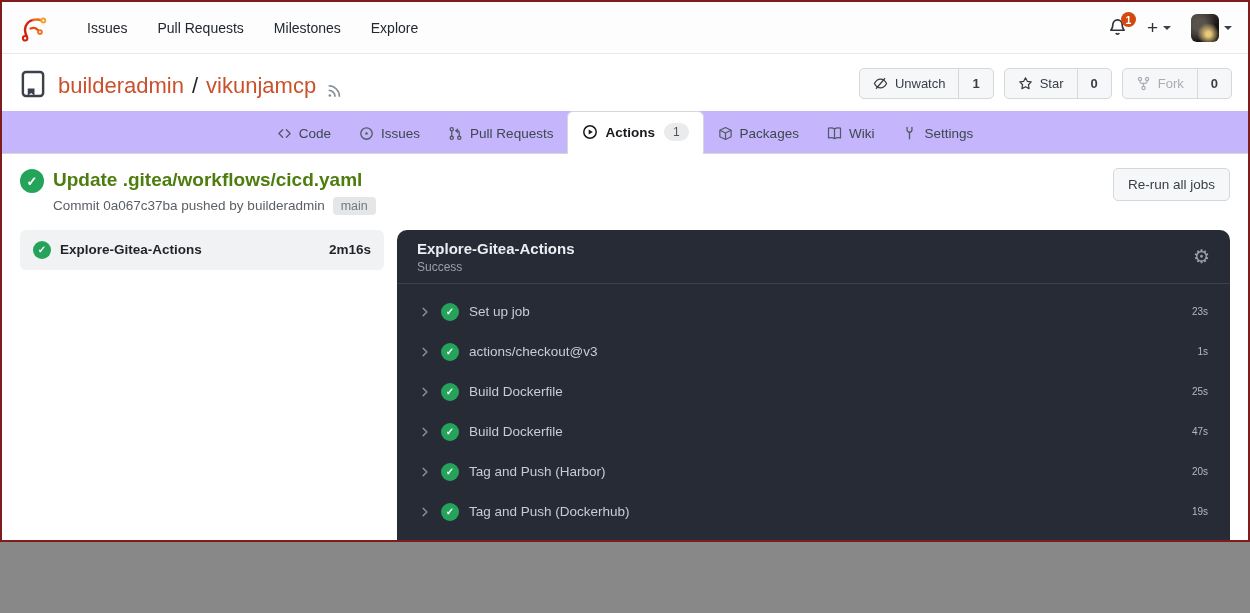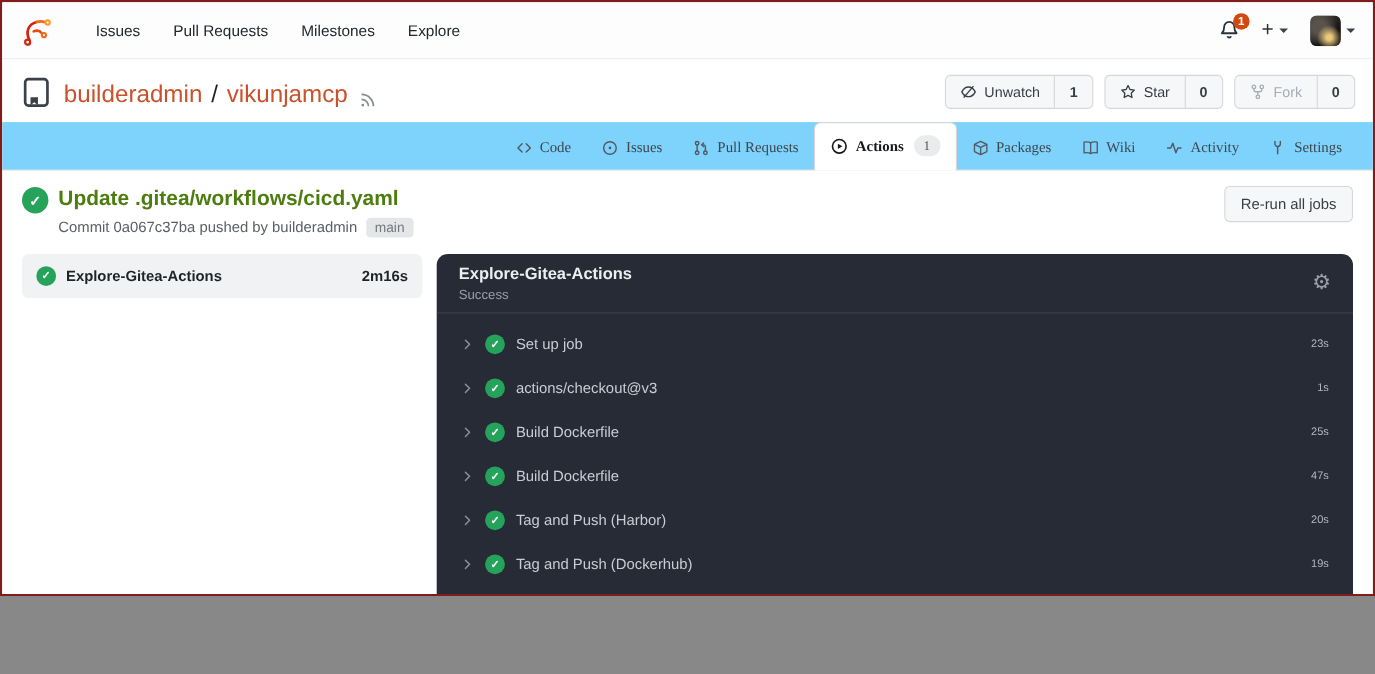--- a/index.html
+++ b/index.html
@@ -48,22 +48,22 @@
   .rss-icon { margin-left:10px; color:#858c93; cursor:pointer; }
   .repo-actions { margin-left:auto; display:flex; gap:10px; }
   .btn-group { display:flex; border:1px solid #d5d8db; border-radius:5px; overflow:hidden; background:#f6f7f8; }
   .btn-main { display:flex; align-items:center; gap:7px; padding:7px 13px; font-size:13px; color:#383e45; cursor:pointer; }
   .btn-count { padding:7px 13px; font-size:13px; font-weight:600; color:#383e45; border-left:1px solid #d5d8db; cursor:pointer; }
   .btn-group.disabled .btn-main { color:#a8adb3; cursor:default; }
   .btn-group.disabled .btn-main svg { color:#a8adb3; }
 
   
   .tabbar {
-    display:flex; align-items:flex-end; justify-content:flex-end;
-    padding:0 14px; border-bottom:1px solid #d5d8db; background:#7dd3fc;font-family:Liberation Serif, serif;
+    display:flex; align-items:flex-end; justify-content:center;
+    padding:0 14px; border-bottom:1px solid #d5d8db; background:#c4b5fd;
   }
   .tabs { display:flex; align-items:flex-end; }
   .tab {
     display:flex; align-items:center; gap:7px; padding:11px 14px 12px;
     font-size:13.5px; color:#3f464e; cursor:pointer; white-space:nowrap;
   }
   .tab svg { color:#525a63; }
   .tab.active {
     background:#fff; border:1px solid #d5d8db; border-bottom:none;
     border-radius:6px 6px 0 0; font-weight:700; color:#17191c;
@@ -270,28 +270,20 @@
       </div>
       <div class="tab">
         <span>
           <svg width="15" height="15" viewBox="0 0 16 16" fill="none" stroke="currentColor" stroke-width="1.3" stroke-linejoin="round">
             <path d="M8 3.1 C6.5 1.9 4.4 1.9 1.6 2.3 V12.7 C4.4 12.3 6.5 12.4 8 13.5 C9.5 12.4 11.6 12.3 14.4 12.7 V2.3 C11.6 1.9 9.5 1.9 8 3.1 Z"></path>
             <line x1="8" y1="3.1" x2="8" y2="13.5"></line>
           </svg>
         </span>
         <span>Wiki</span>
       </div>
-      <div class="tab">
-        <span>
-          <svg width="15" height="15" viewBox="0 0 16 16" fill="none" stroke="currentColor" stroke-width="1.4" stroke-linecap="round" stroke-linejoin="round">
-            <polyline points="1.5,8 4.6,8 6.6,3.4 9.6,12.6 11.5,8 14.5,8"></polyline>
-          </svg>
-        </span>
-        <span>Activity</span>
-      </div>
     </div>
     <div class="tab">
       <span>
         <svg width="15" height="15" viewBox="0 0 16 16" fill="none" stroke="currentColor" stroke-width="1.4" stroke-linecap="round">
           <path d="M5.4 1.6 V4 a2.6 2.6 0 0 0 5.2 0 V1.6"></path>
           <path d="M8 6.6 V13.6"></path>
         </svg>
       </span>
       <span>Settings</span>
     </div>

